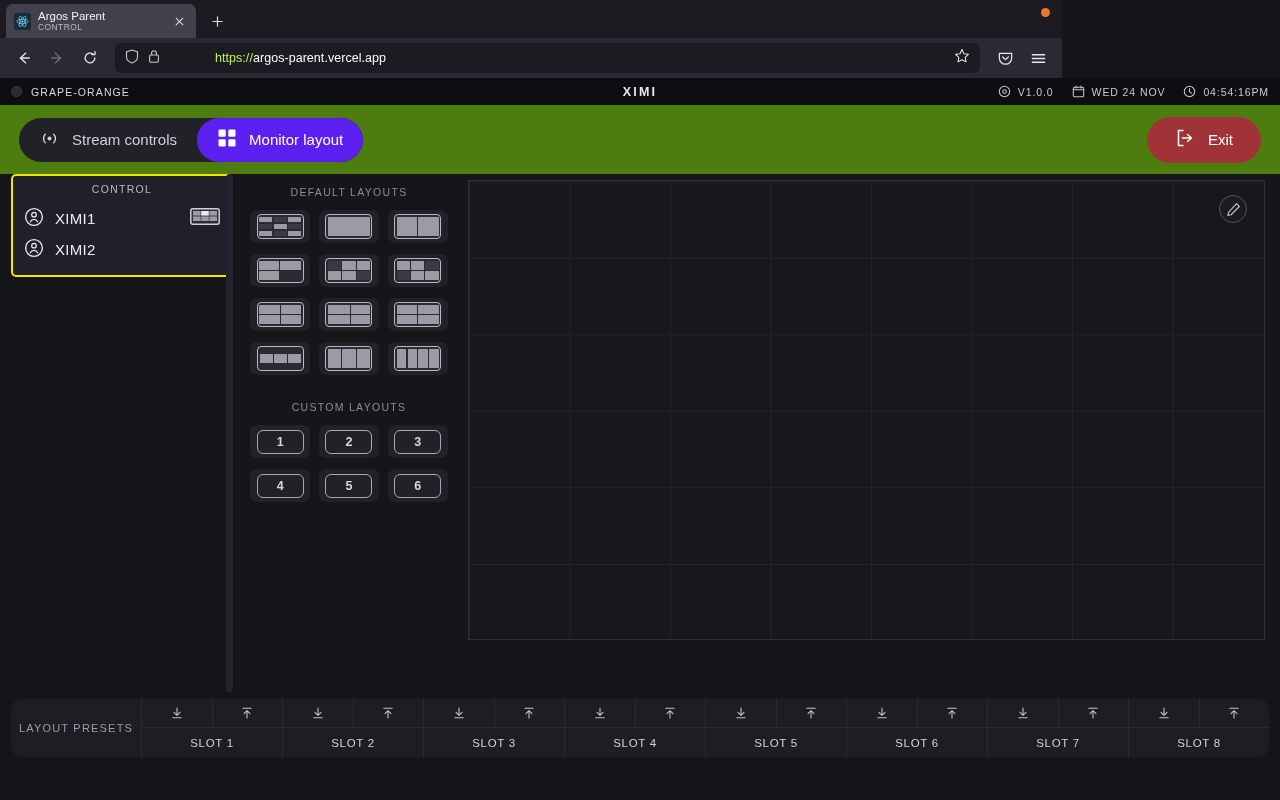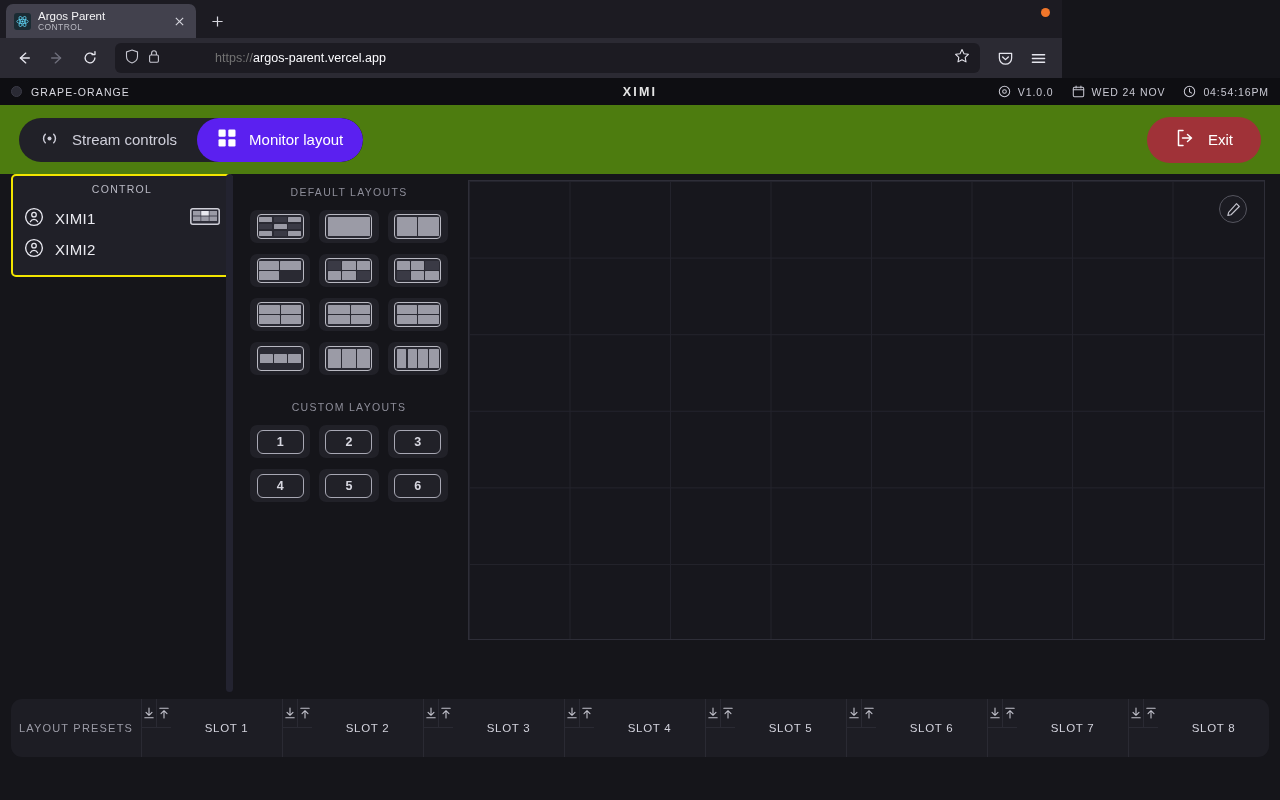--- a/index.html
+++ b/index.html
@@ -56,21 +56,21 @@
   .navbtn {
     width: 31px; height: 31px; border-radius: 5px;
     display: flex; align-items: center; justify-content: center;
   }
   .urlbar {
     flex: 1; height: 30px; background: #1c1b22; border-radius: 6px;
     display: flex; align-items: center; gap: 9px; padding: 0 10px;
     margin: 0 8px;
   }
   .urltext { font-size: 12.5px; color: #fbfbfe; letter-spacing: .05px; }
-  .urltext .scheme { color: #737373; padding-left: 46px; }
+  .urltext .scheme { color: #bef264; padding-left: 46px; }
 
   
   .app-header {
     height: 27px; background: #0e0e12; display: flex; align-items: center;
     padding: 0 11px; position: relative;
   }
   .hdr-left { display: flex; align-items: center; gap: 9px; }
   .status-dot {
     width: 11px; height: 11px; border-radius: 50%;
     background: #2a2a34; border: 1px solid #3a3a46;
@@ -199,21 +199,21 @@
     margin: 0 11px; height: 58px; background: #1d1d24;
     border-radius: 11px; display: flex; align-items: stretch;
     overflow: hidden;
   }
   .presets-label {
     display: flex; align-items: center; justify-content: center;
     width: 130px; flex: 0 0 130px; font-size: 11px;
     color: #9b9ba6; letter-spacing: 1.2px;
   }
   .slot {
-    flex: 1; display: flex; flex-direction: row;
+    flex: 1; display: flex; flex-direction: column;
     border-left: 1px solid #2a2a33;
   }
   .slot-icons { display: flex; height: 29px; }
   .slot-ic {
     flex: 1; display: flex; align-items: center; justify-content: center;
     border-bottom: 1px solid #2a2a33;
   }
   .slot-ic + .slot-ic { border-left: 1px solid #2a2a33; }
   .slot-label {
     flex: 1; display: flex; align-items: center; justify-content: center;

